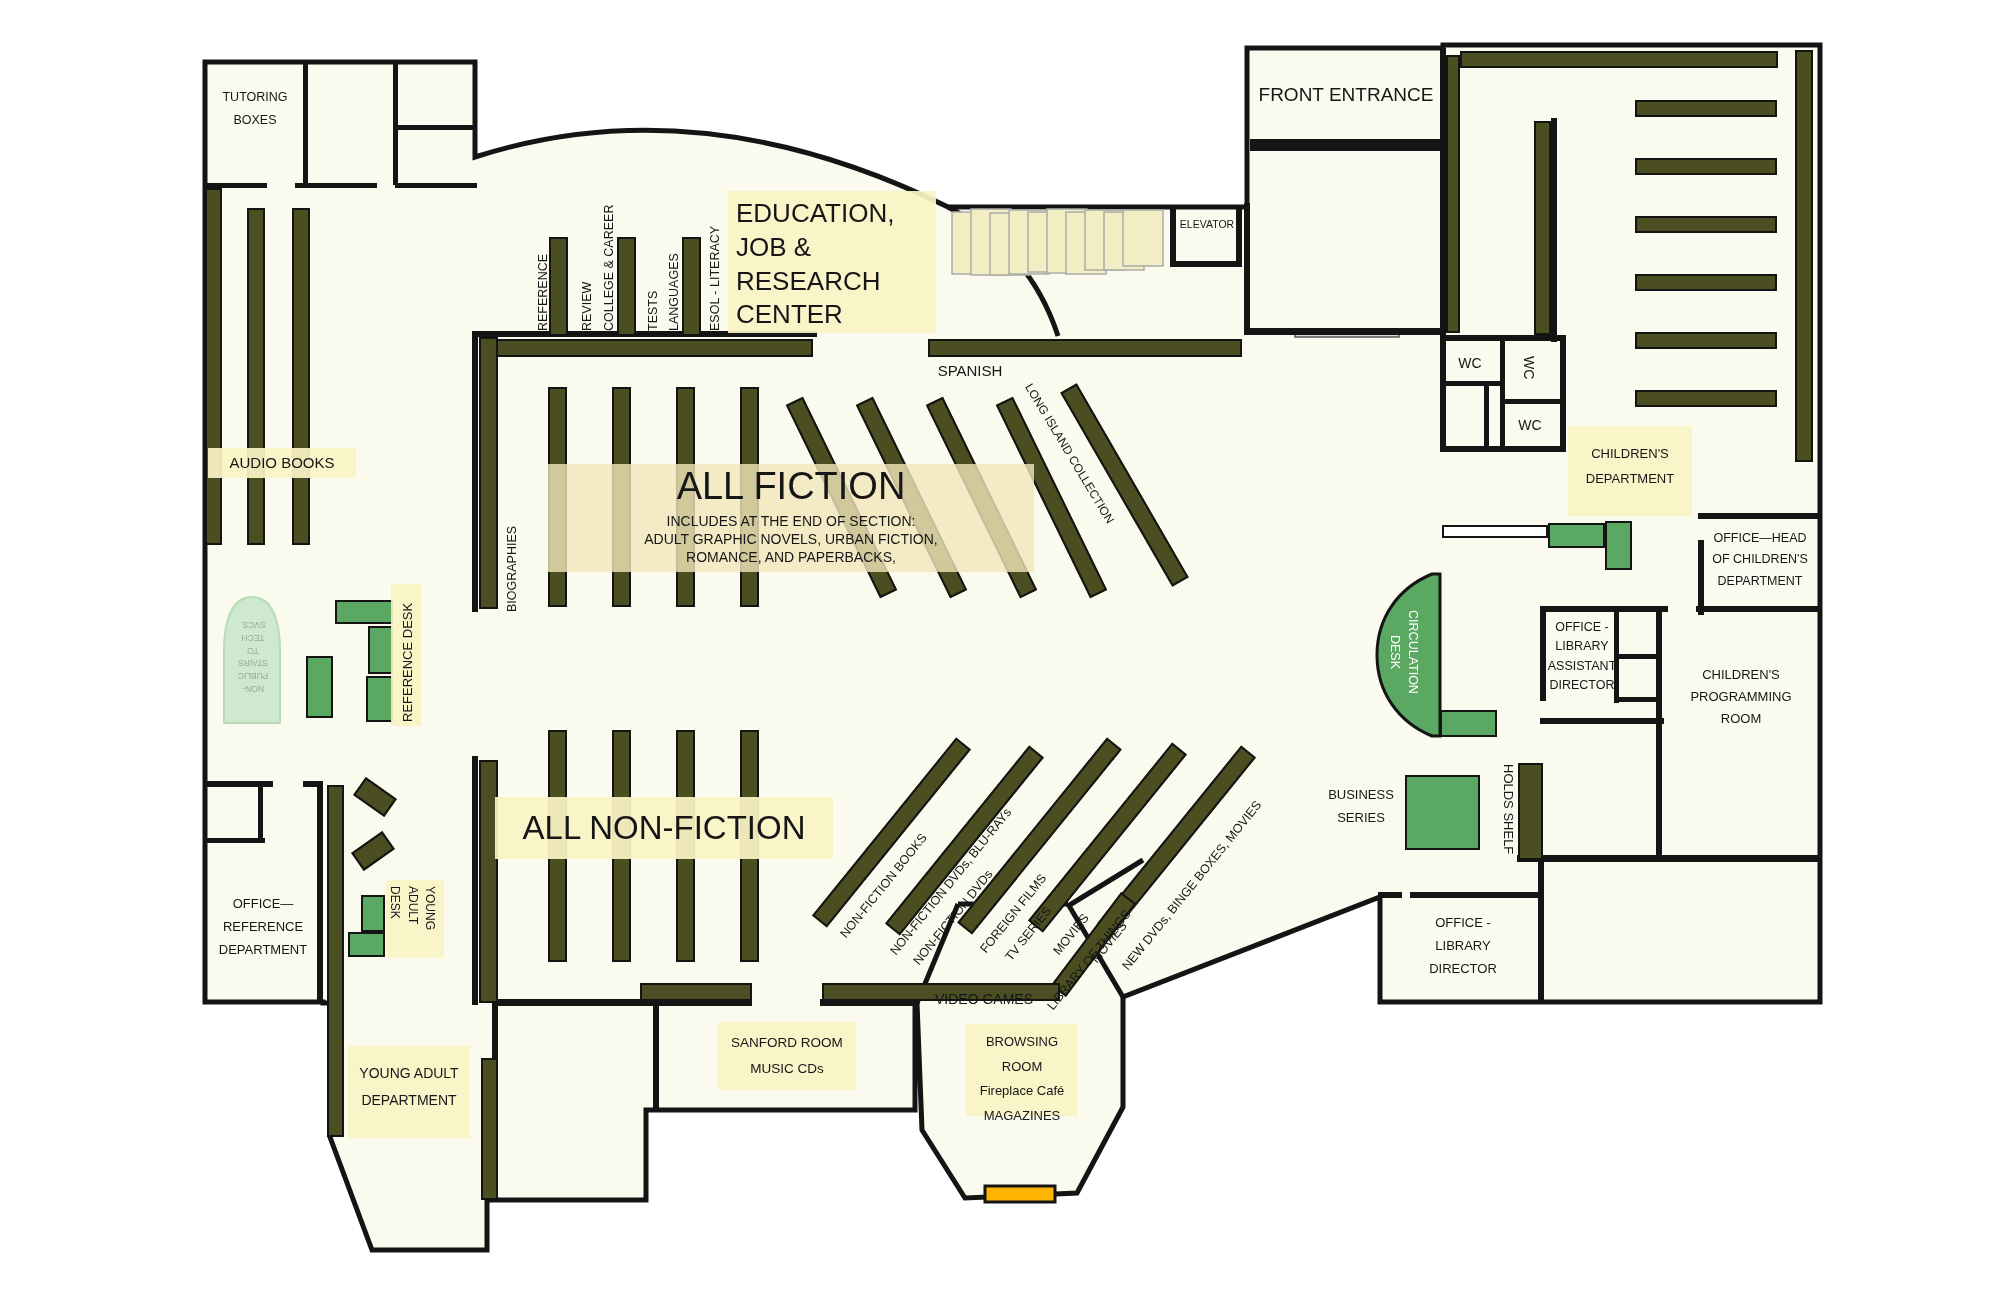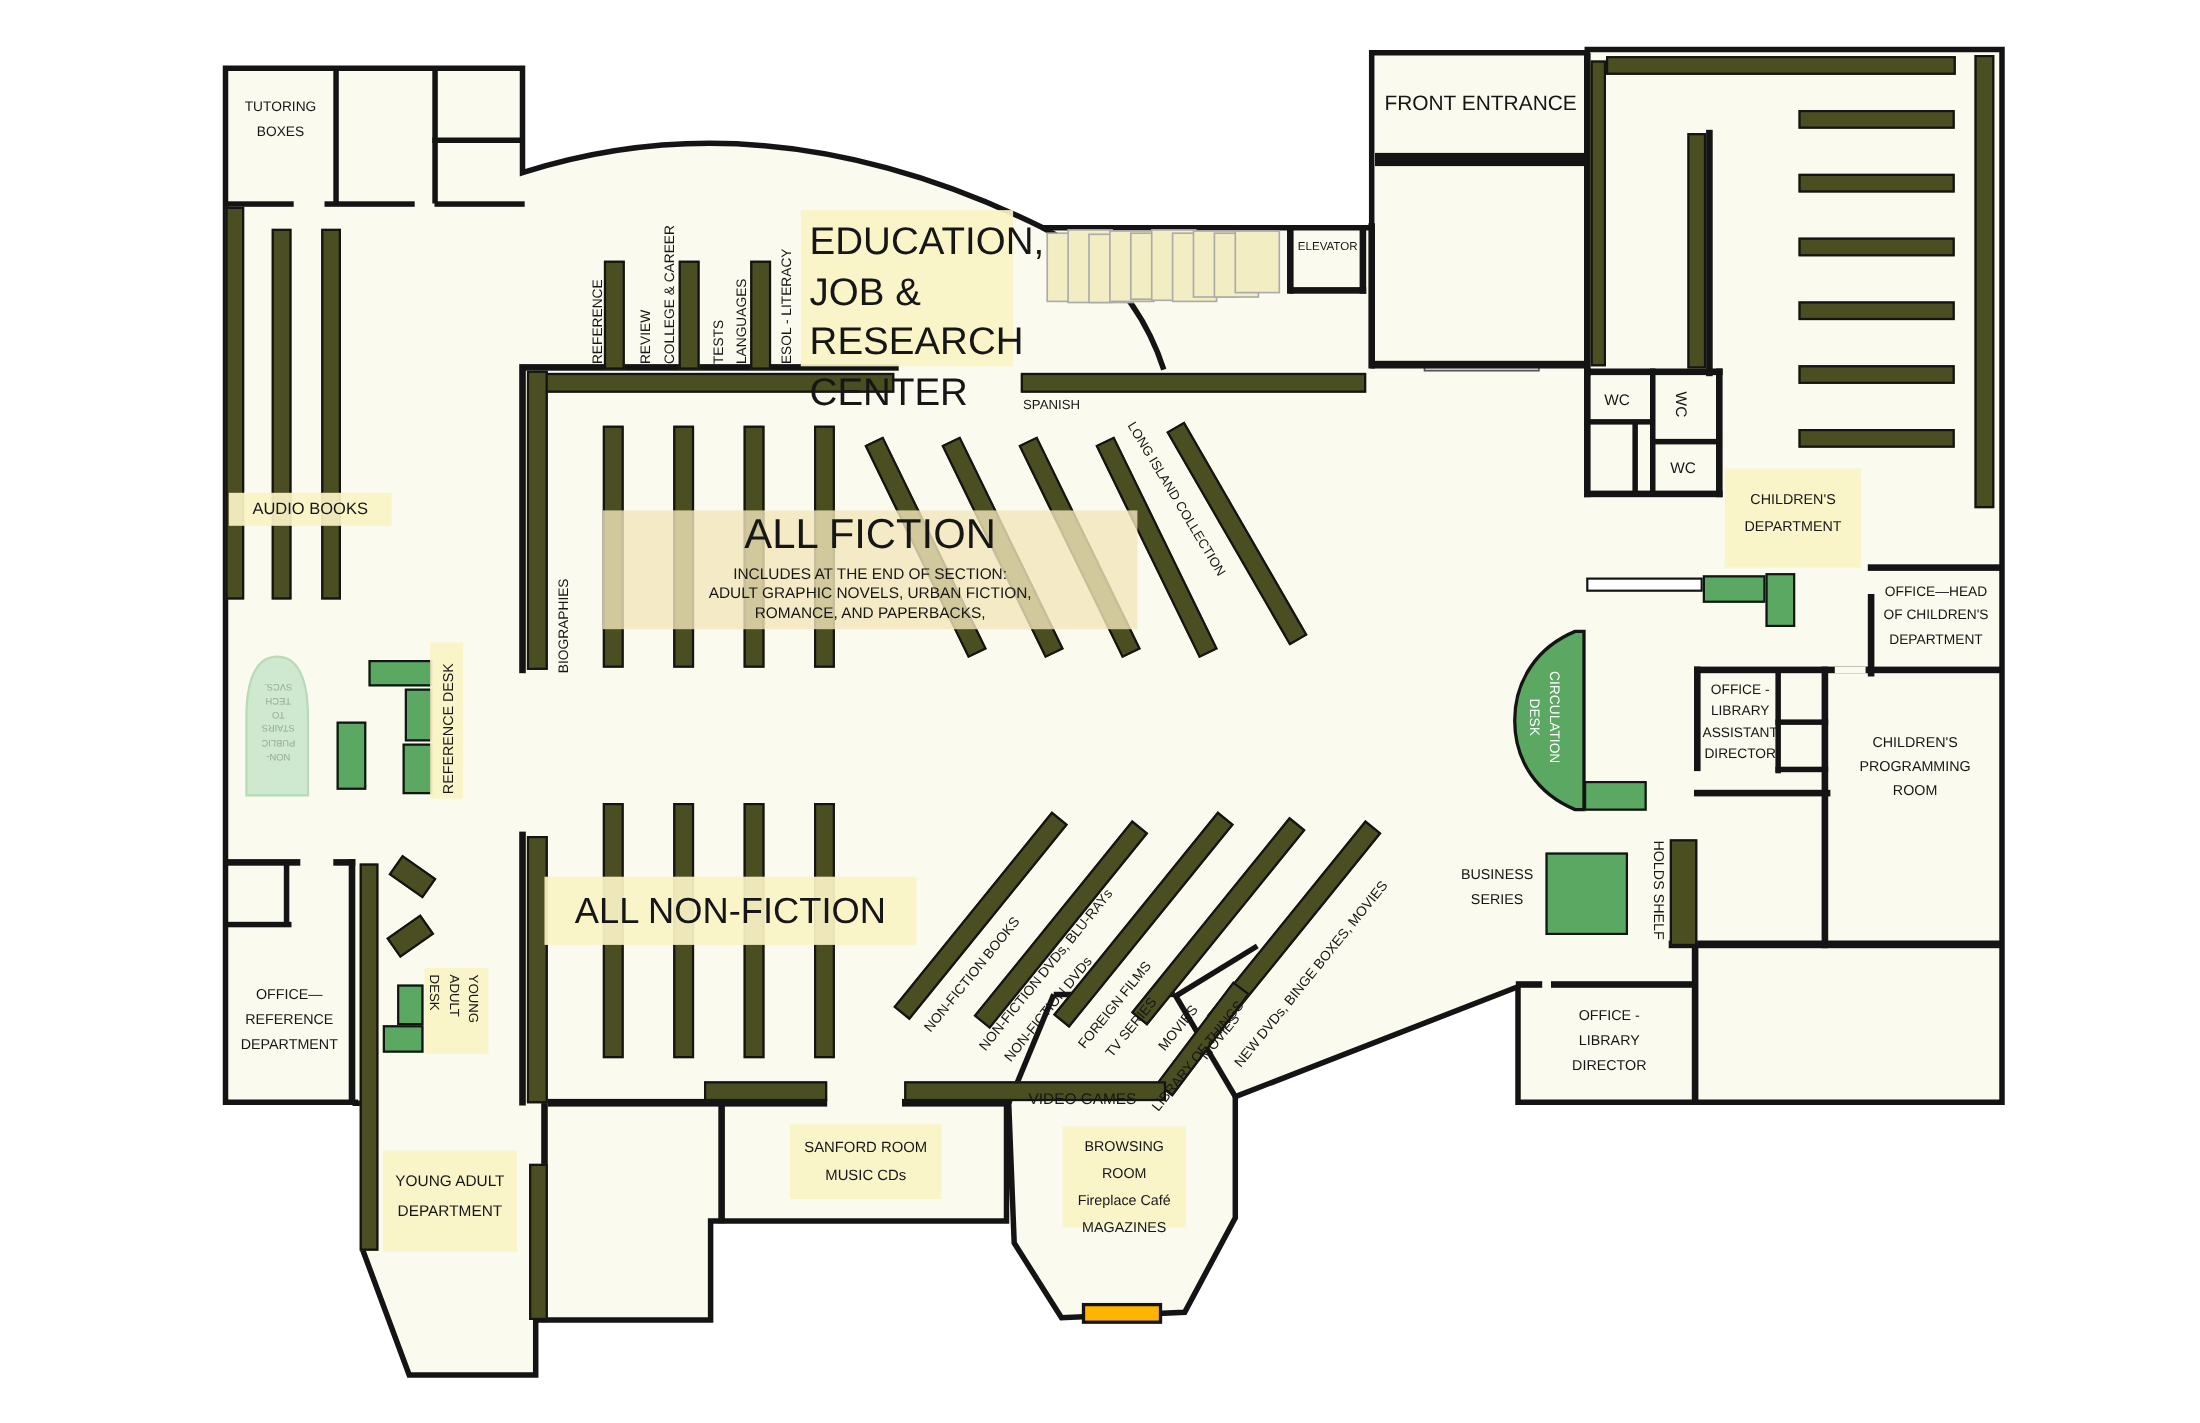--- a/index.html
+++ b/index.html
@@ -208,23 +208,23 @@
   <div class="ylw" style="position:absolute;left:386px;top:880px;width:58px;height:78px;"></div>
   <div class="lbl rotdn" style="left:438px;top:886px;font-size:12px;line-height:1.45;white-space:pre-line;">YOUNG
 ADULT
 DESK</div>
 
   <div class="tan" style="position:absolute;left:548px;top:464px;width:486px;height:108px;"></div>
   <div class="lbl ctr" style="left:548px;top:512px;width:486px;font-size:14px;line-height:1.3;">INCLUDES AT THE END OF SECTION:
 ADULT GRAPHIC NOVELS, URBAN FICTION,
 ROMANCE,  AND PAPERBACKS,</div>
   <div class="lbl ctr" style="left:548px;top:466px;width:486px;font-size:38px;line-height:1.1;">ALL FICTION</div>
-  <div class="lbl" style="left:930px;top:359px;width:80px;font-size:12px;">SPANISH</div>
+  <div class="lbl" style="left:930px;top:359px;width:80px;font-size:15px;text-align:center;">SPANISH</div>
   <div class="lbl diag" style="left:1036px;top:380px;transform:rotate(59deg);font-size:12px;">LONG ISLAND COLLECTION</div>
-  <div class="lbl ylw" style="left:728px;top:191px;width:193px;height:142px;font-size:35px;line-height:1.3;padding:6px 0 16px 8px;box-sizing:border-box;">EDUCATION,
+  <div class="lbl ylw" style="left:728px;top:191px;width:208px;height:142px;font-size:26px;line-height:1.3;padding:6px 0 16px 8px;box-sizing:border-box;">EDUCATION,
 JOB &amp;
 RESEARCH
 CENTER</div>
 
   <div class="lbl rotup" style="left:533px;top:331px;font-size:12.5px;">REFERENCE</div>
   <div class="lbl rotup" style="left:577px;top:331px;font-size:12.5px;">REVIEW</div>
   <div class="lbl rotup" style="left:599px;top:331px;font-size:12.5px;">COLLEGE &amp; CAREER</div>
   <div class="lbl rotup" style="left:643px;top:331px;font-size:12.5px;">TESTS</div>
   <div class="lbl rotup" style="left:664px;top:331px;font-size:12.5px;">LANGUAGES</div>
   <div class="lbl rotup" style="left:705px;top:331px;font-size:12.5px;">ESOL - LITERACY</div>

